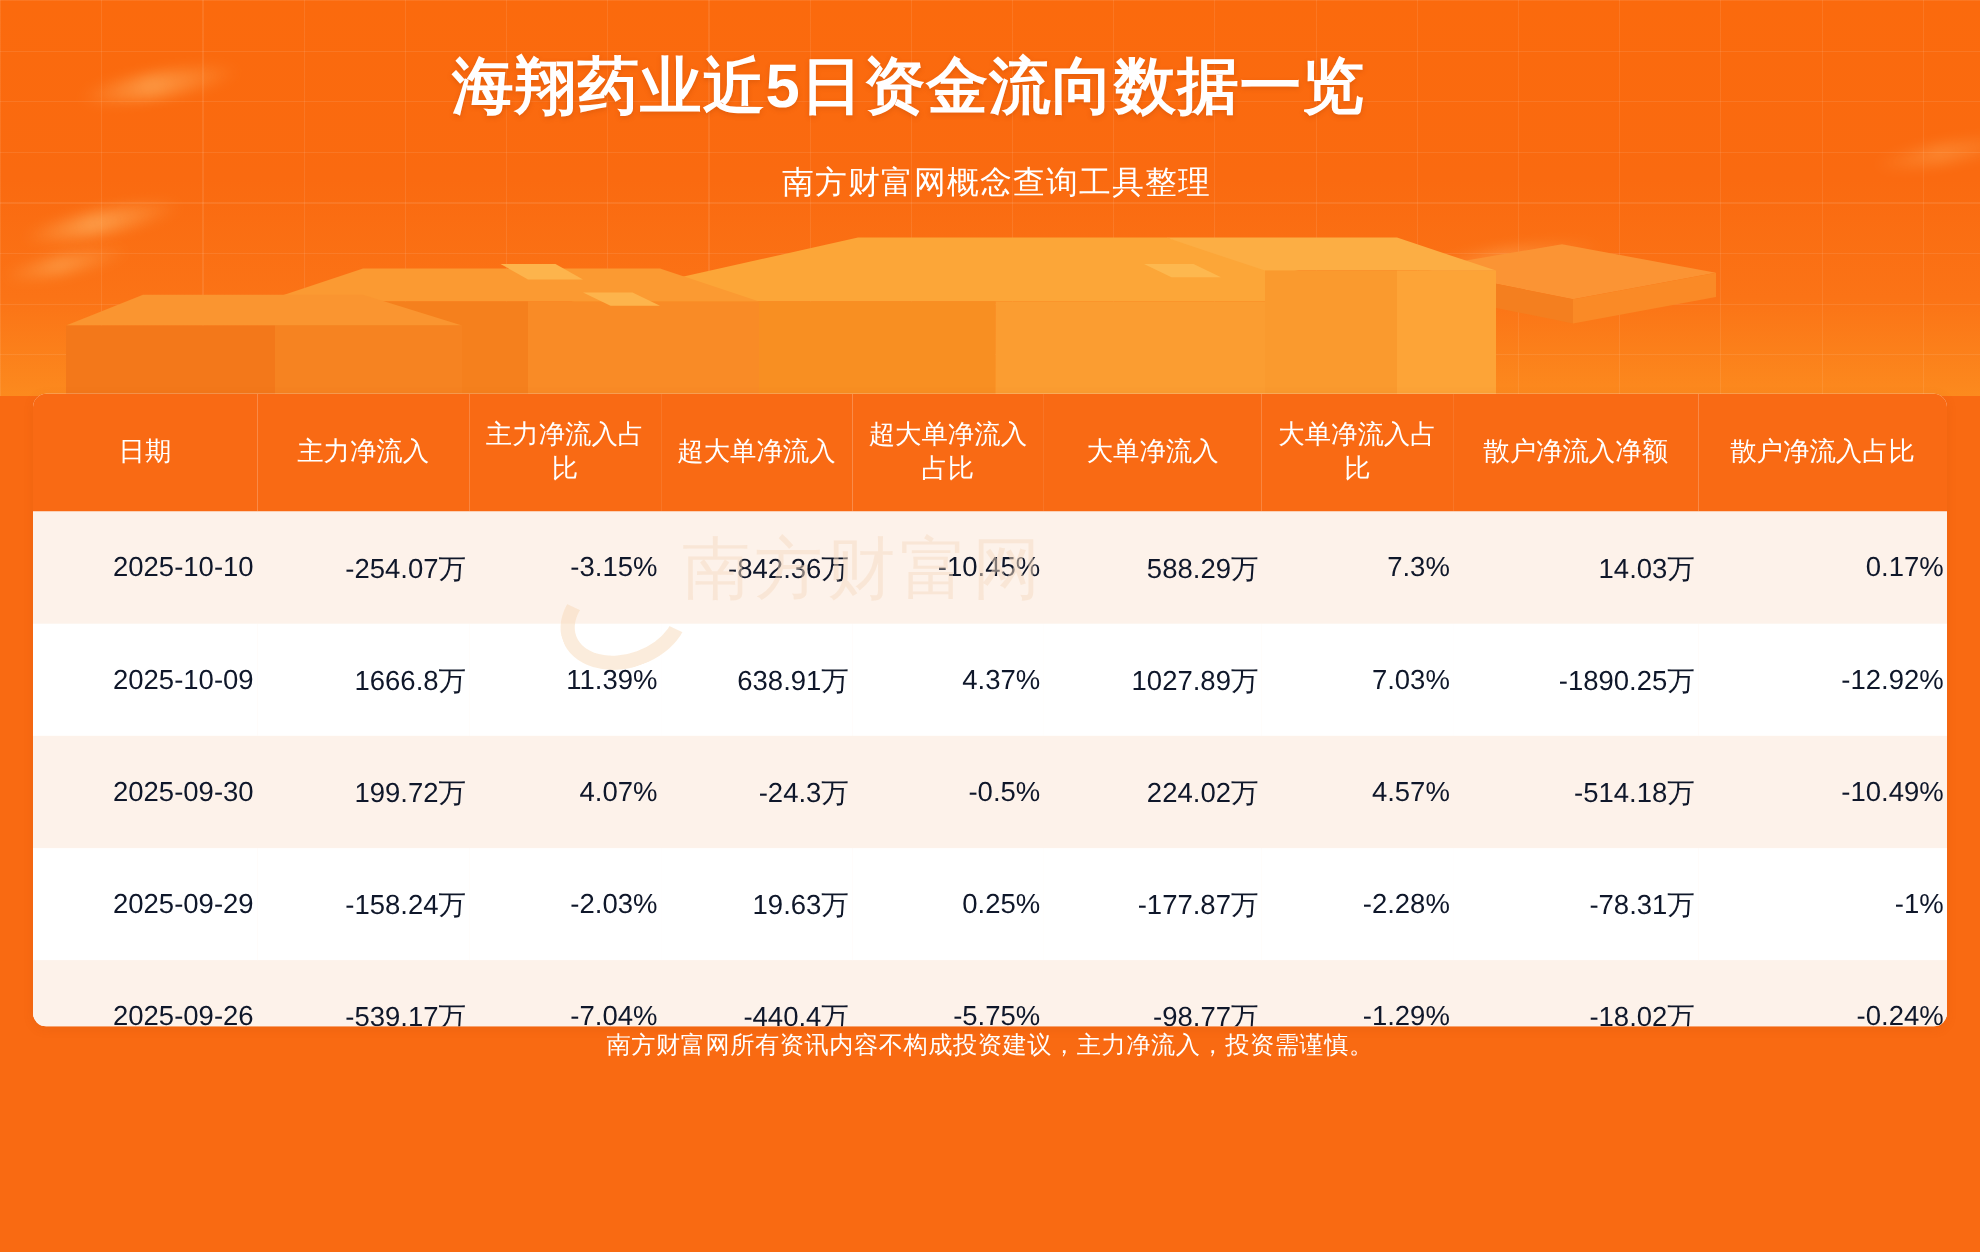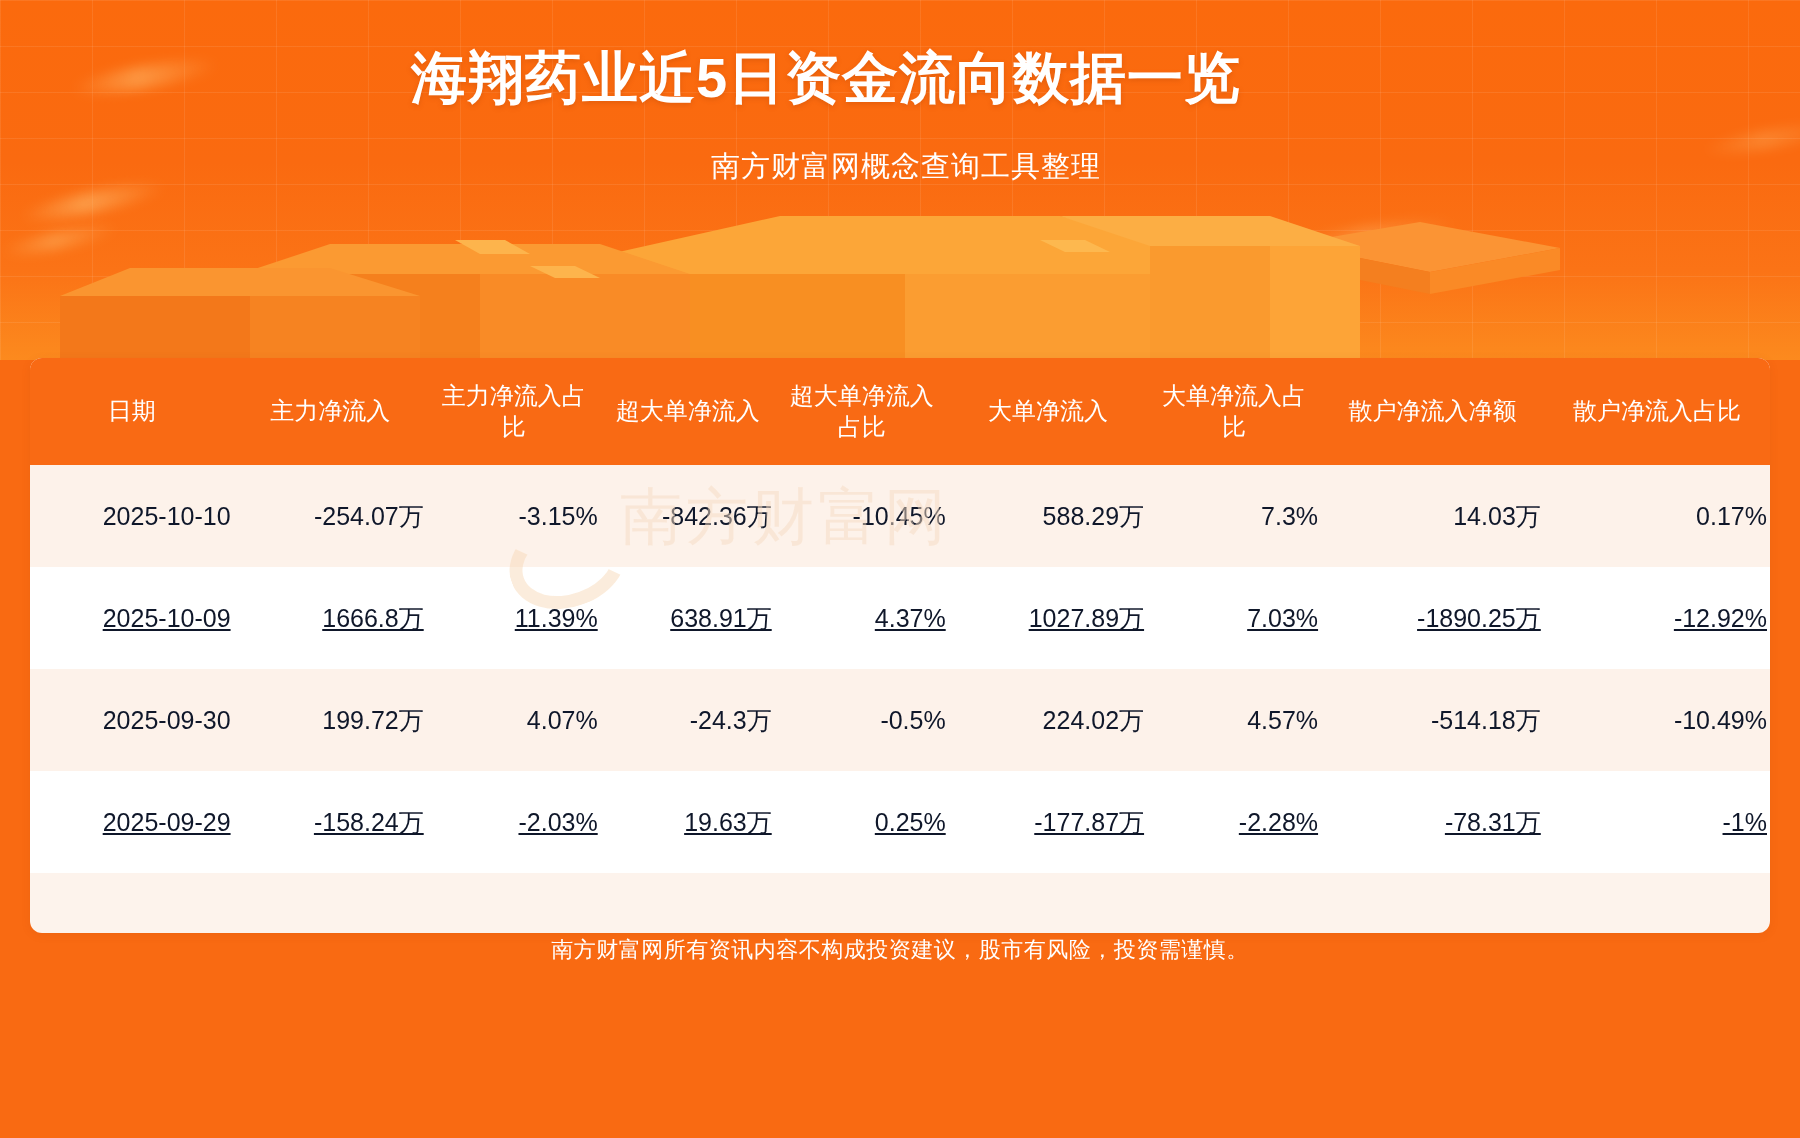--- a/index.html
+++ b/index.html
@@ -107,21 +107,21 @@
   tbody td {
     font-size: 25px;
     color: #0f172a;
     height: 102px;
     text-align: right;
     vertical-align: middle;
     padding: 4px 3px;
     white-space: nowrap;
   }
   tbody tr.odd  td { background: #fdf2ea; }
-  tbody tr.even td { background: #ffffff; text-decoration: underline; }
+  tbody tr.even td { background: #ffffff; }
 
   
   col.c0 { width: 11.7%; }
   col.c1 { width: 11.1%; }
   col.c2 { width: 10.0%; }
   col.c3 { width: 10.0%; }
   col.c4 { width: 10.0%; }
   col.c5 { width: 11.4%; }
   col.c6 { width: 10.0%; }
   col.c7 { width: 12.8%; }
@@ -291,22 +291,33 @@
         <td>2025-09-29</td>
         <td>-158.24万</td>
         <td>-2.03%</td>
         <td>19.63万</td>
         <td>0.25%</td>
         <td>-177.87万</td>
         <td>-2.28%</td>
         <td>-78.31万</td>
         <td>-1%</td>
       </tr>
+      <tr class="odd">
+        <td>2025-09-26</td>
+        <td>-539.17万</td>
+        <td>-7.04%</td>
+        <td>-440.4万</td>
+        <td>-5.75%</td>
+        <td>-98.77万</td>
+        <td>-1.29%</td>
+        <td>-18.02万</td>
+        <td>-0.24%</td>
+      </tr>
     </tbody>
   </table>
 </div>
 
 <div id="watermark">
   <div id="wm-swoosh"></div>
   <div id="wm-cn">南方财富网</div>
 </div>
 
-<div id="footer">南方财富网所有资讯内容不构成投资建议，股市有风险，投资需谨慎。</div>
+<div id="footer">南方财富网所有资讯内容不构成投资建议，主力净流入，投资需谨慎。</div>
 
 </body></html>

